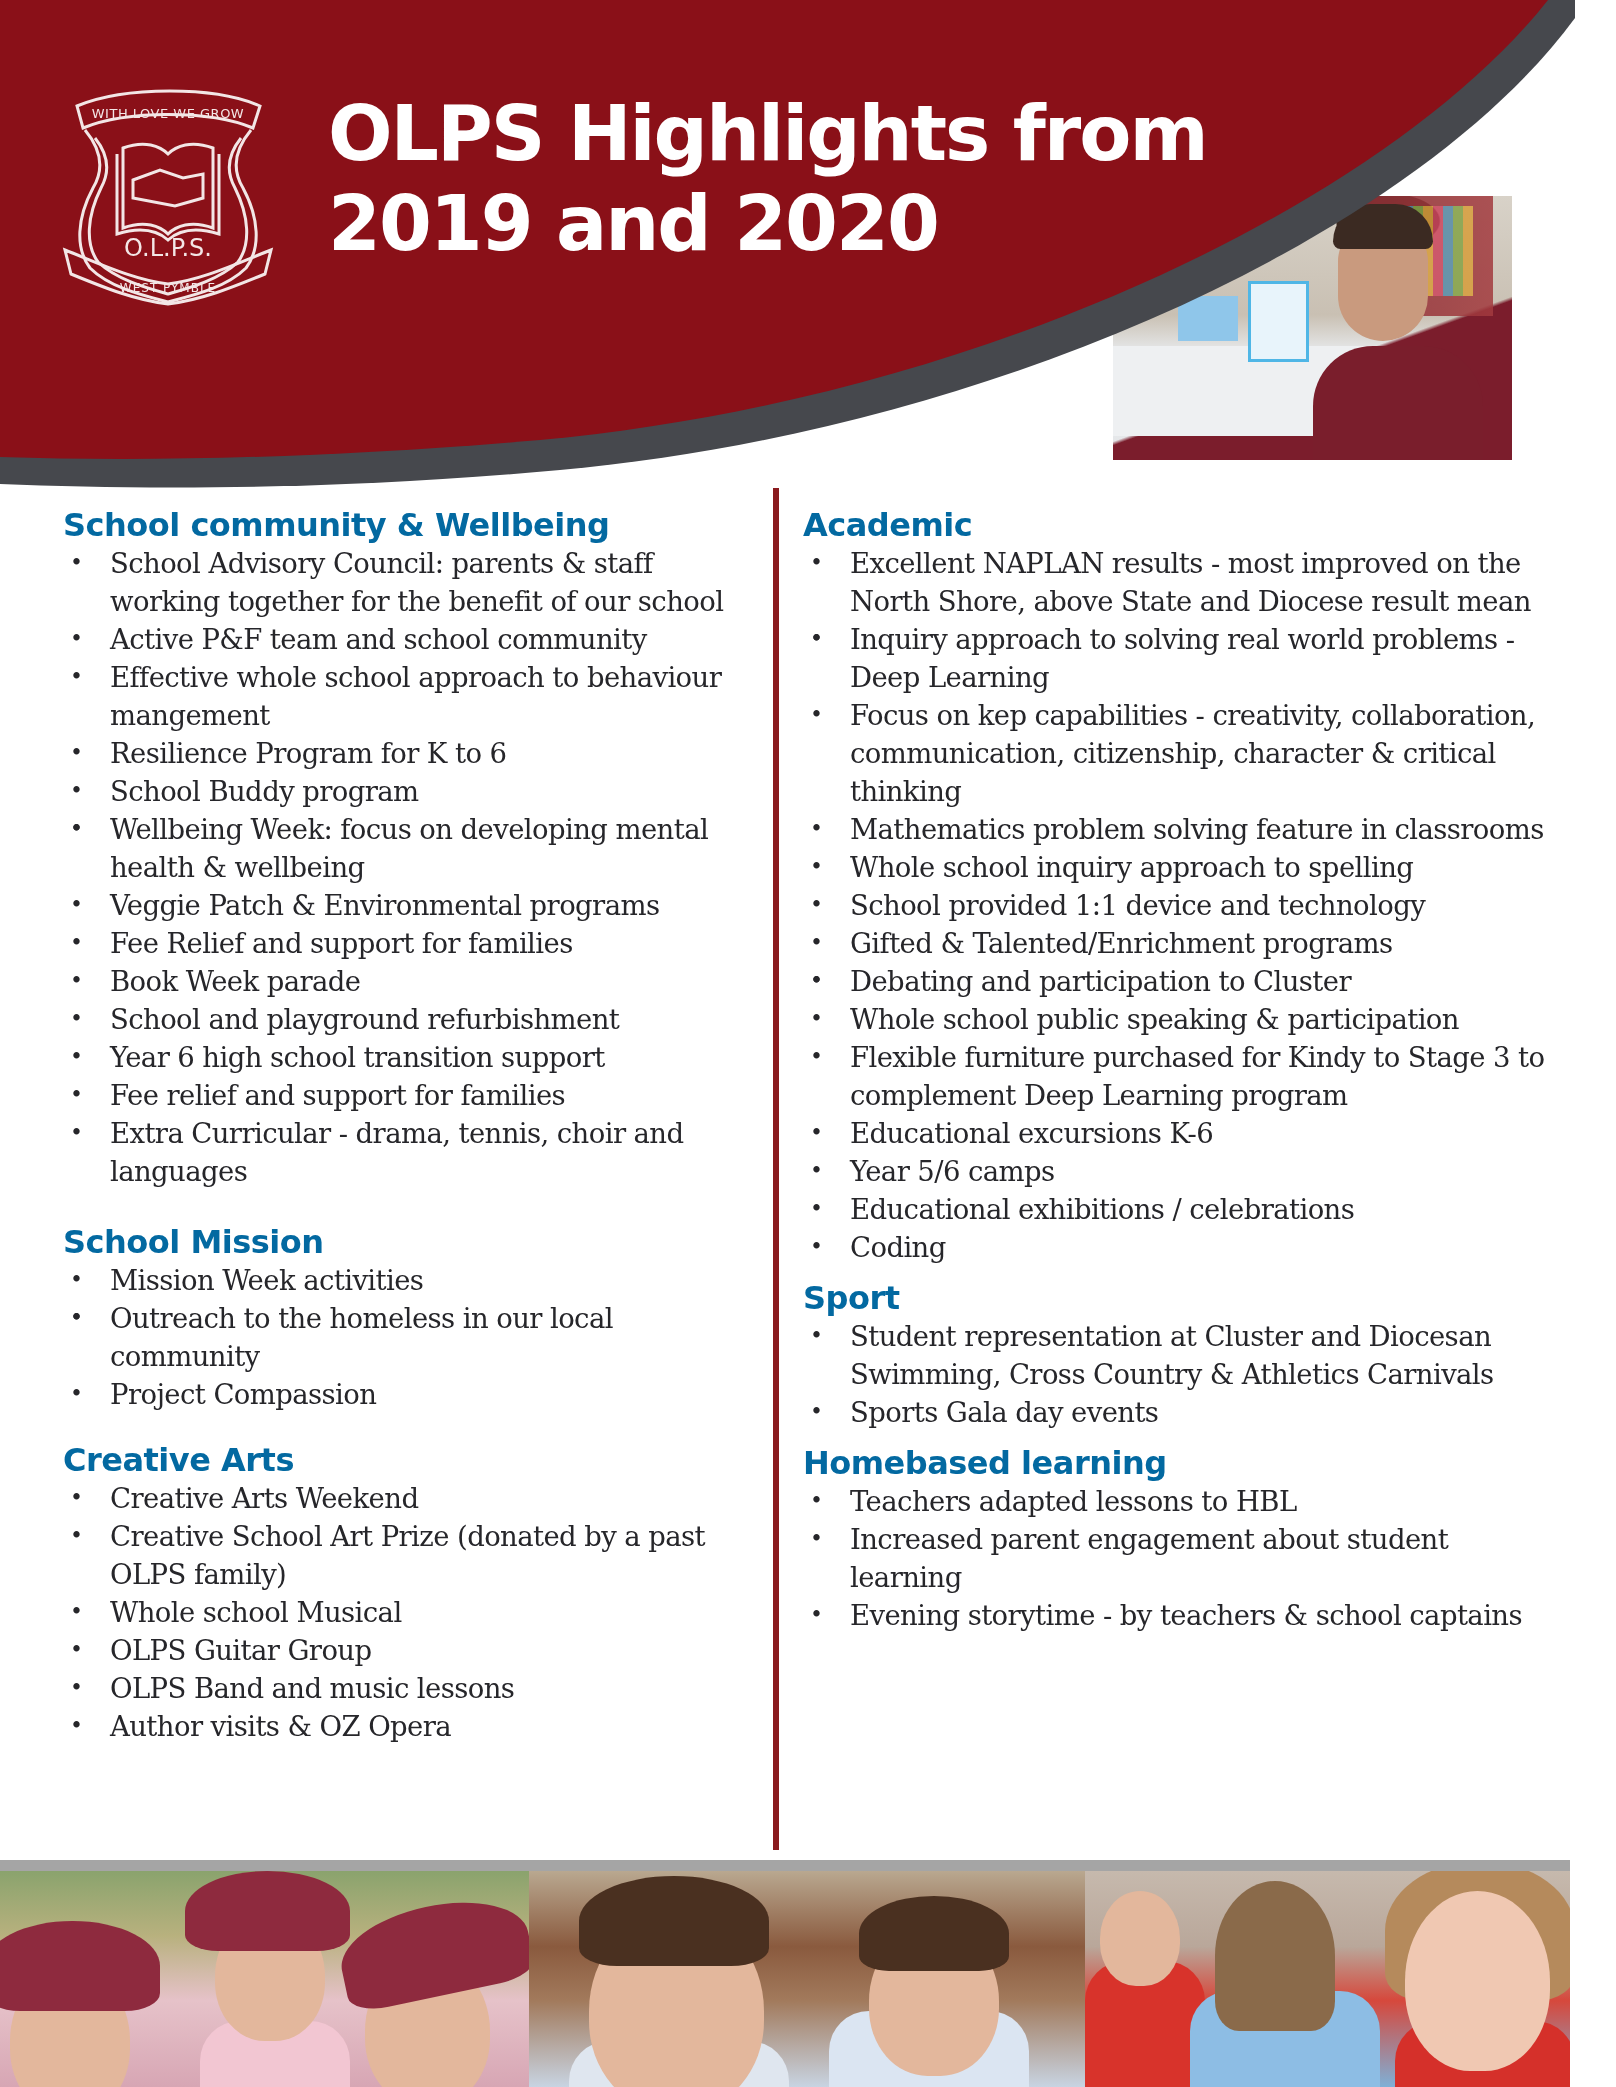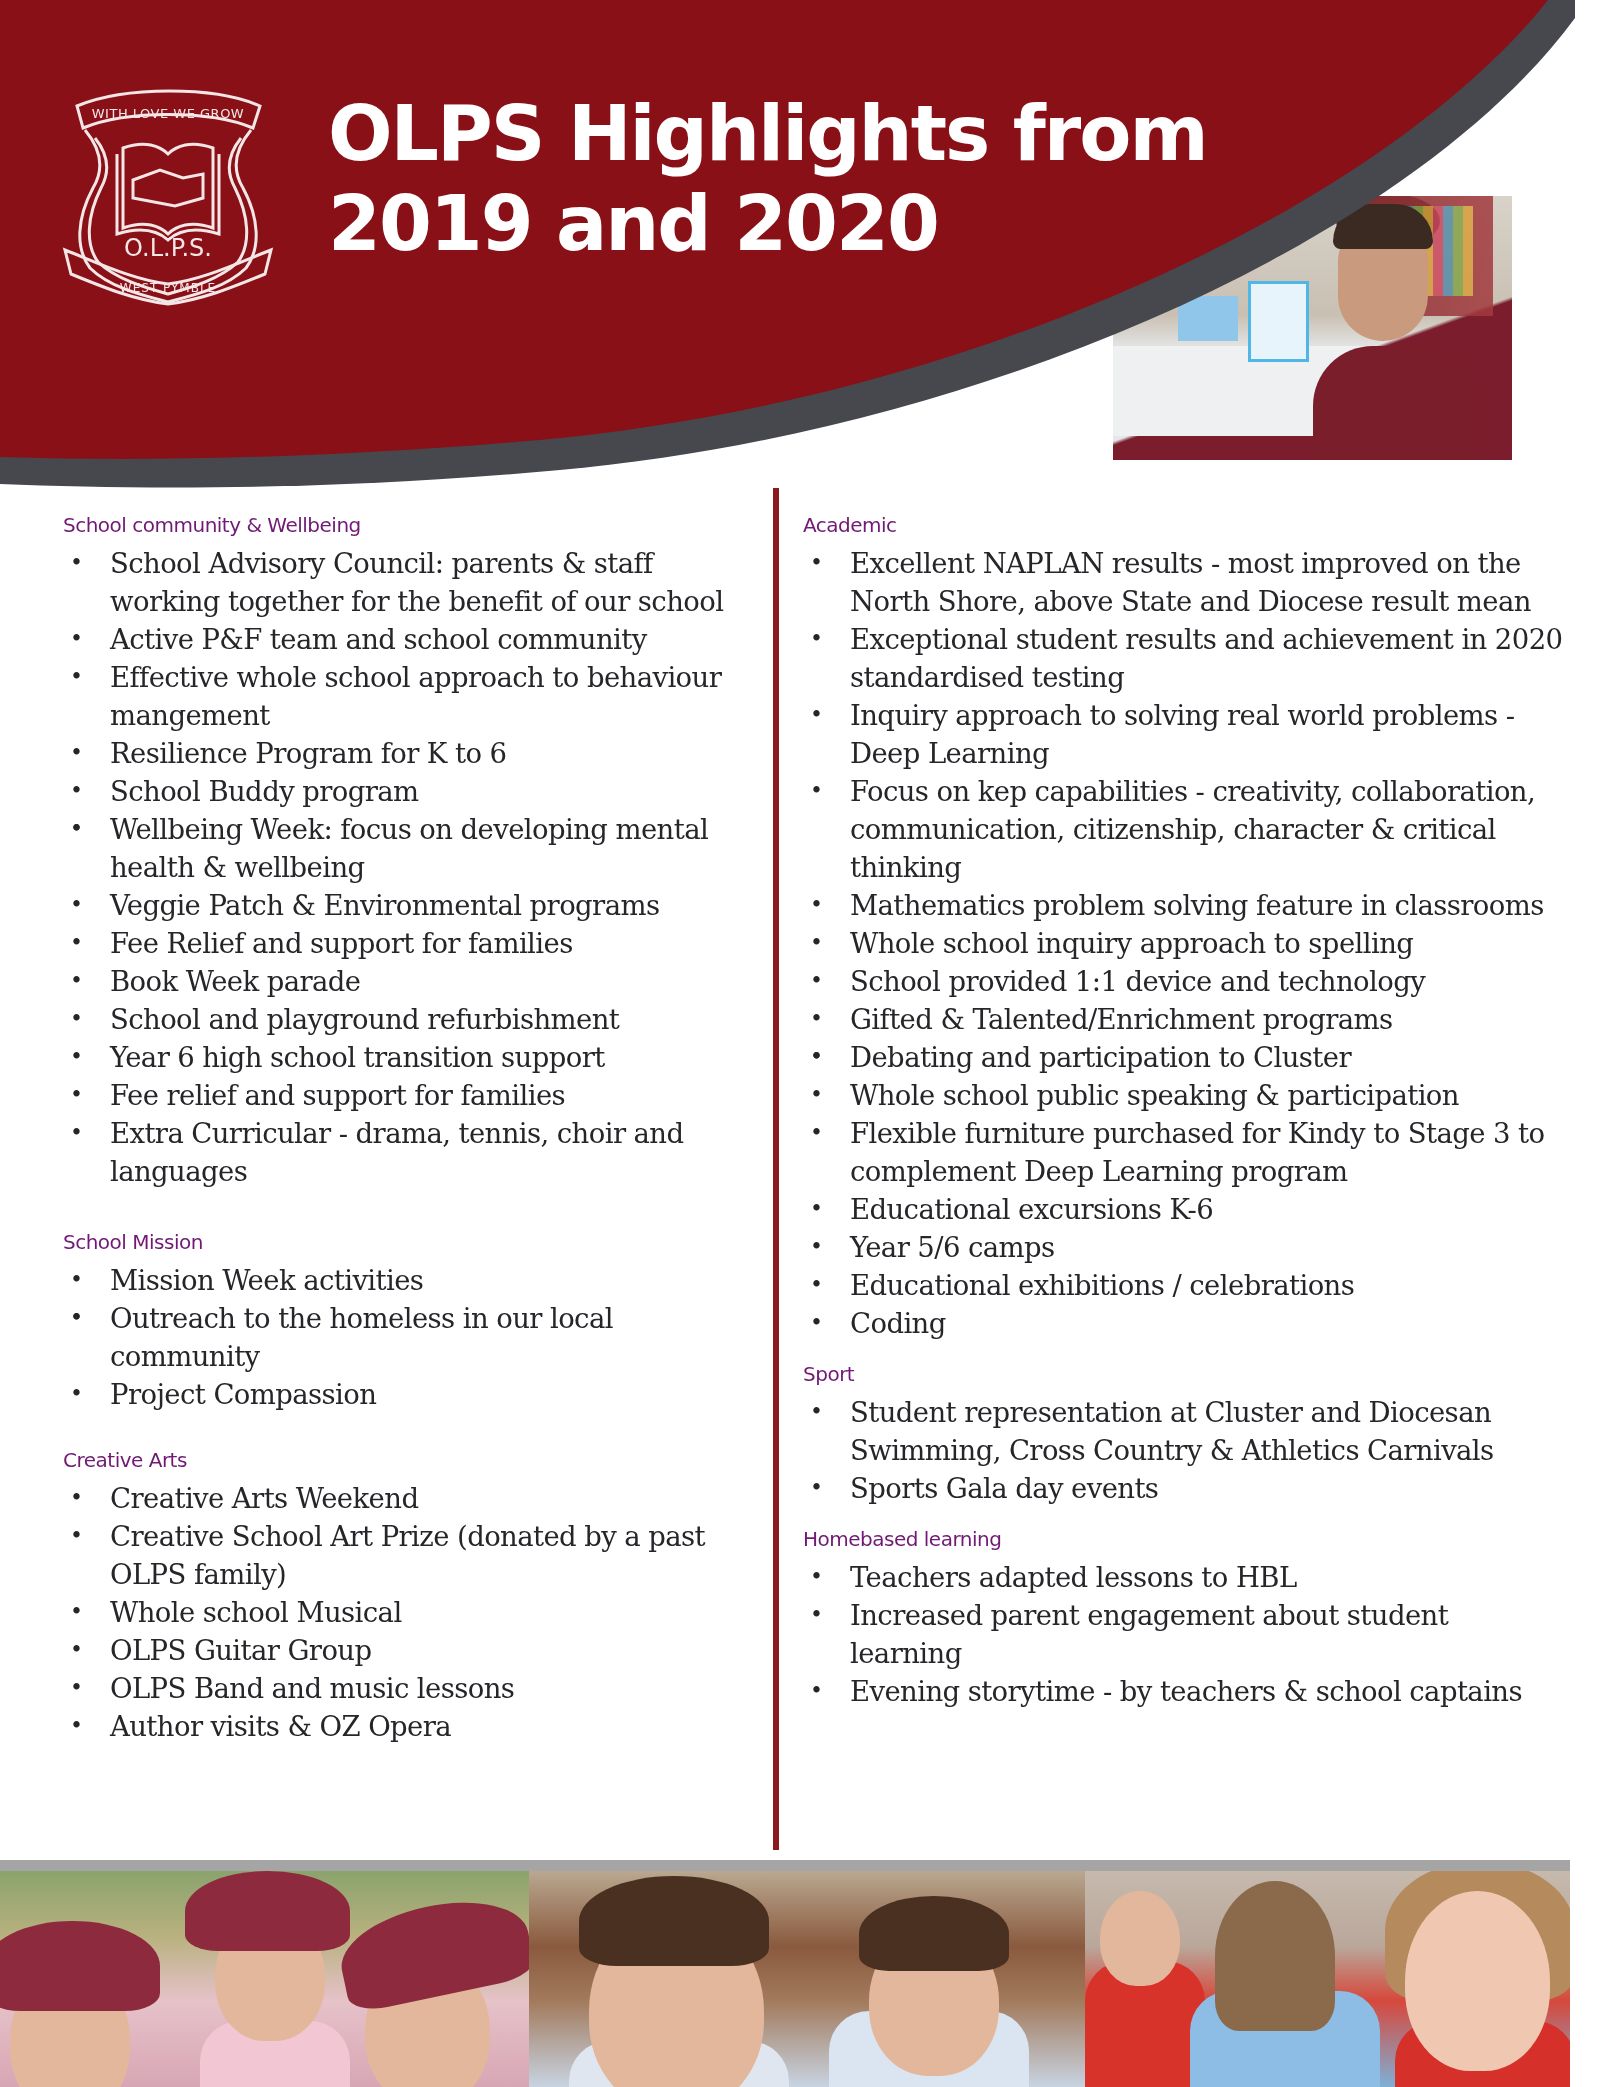--- a/index.html
+++ b/index.html
@@ -21,21 +21,21 @@
   .hero-photo .hair { position:absolute; left:220px; top:8px; width:100px; height:45px; background:#3b2a22; border-radius:50px 50px 10px 10px; }
   .hero-photo .card { position:absolute; left:135px; top:85px; width:55px; height:75px; background:#e8f4fb; border:3px solid #4fb6e6; }
   .hero-photo .pencils { position:absolute; left:65px; top:100px; width:60px; height:45px; background:#8fc6ea; }
 
   .col-divider { position:absolute; left:773px; top:488px; width:6px; height:1362px; background:#8a1a1e; }
 
   .column { position:absolute; top:506px; }
   .col-left { left:63px; width:700px; }
   .col-right { left:803px; width:760px; }
 
-  .section-heading { font-family:"DejaVu Sans", sans-serif; font-weight:normal; color:#701a75; font-size:20px; line-height:38px; margin:0; letter-spacing:-0.5px; }
+  .section-heading { font-family:"DejaVu Sans", sans-serif; font-weight:bold; color:#0369a1; font-size:32px; line-height:38px; margin:0; letter-spacing:-0.5px; }
   .bullet-list { list-style:none; margin:0; padding:0; }
   .bullet-item { position:relative; padding-left:47px; font-size:27.5px; line-height:38px; color:#26262a; letter-spacing:-0.6px; }
   .bullet-item .bullet { position:absolute; left:7px; top:0; font-size:22px; color:#26262a; }
   .gap-a { height:33px; }
   .gap-b { height:28px; }
   .gap-c { height:13px; }
 
   .footer-bar { position:absolute; left:0; top:1860px; width:1570px; height:11px; background:#a5a5a5; }
   .footer-photo { position:absolute; top:1871px; height:216px; overflow:hidden; }
   .photo-1 { left:0; width:529px; background:linear-gradient(180deg,#8aa36d 0%,#b8b17e 30%,#e6c2c9 60%,#d7a6b4 100%); }
@@ -117,21 +117,21 @@
     <li class="bullet-item"><span class="bullet">•</span><span>Author visits &amp; OZ Opera</span></li>
   </ul>
 </div>
 
 <div class="col-divider"></div>
 
 <div class="column col-right">
   <h2 class="section-heading">Academic</h2>
   <ul class="bullet-list">
     <li class="bullet-item"><span class="bullet">•</span><span>Excellent NAPLAN results - most improved on the North Shore, above State and Diocese result mean</span></li>
-    <li class="bullet-item"><span class="bullet">•</span><span>Exceptional student results and achievement in 2020 standardised testing</span></li>
+    <li class="bullet-item"><span class="bullet">•</span></li>
     <li class="bullet-item"><span class="bullet">•</span><span>Inquiry approach to solving real world problems -  Deep Learning</span></li>
     <li class="bullet-item"><span class="bullet">•</span><span>Focus on kep capabilities - creativity, collaboration, communication, citizenship, character &amp; critical thinking</span></li>
     <li class="bullet-item"><span class="bullet">•</span><span>Mathematics problem solving feature in classrooms</span></li>
     <li class="bullet-item"><span class="bullet">•</span><span>Whole school inquiry approach to spelling</span></li>
     <li class="bullet-item"><span class="bullet">•</span><span>School provided 1:1 device and technology</span></li>
     <li class="bullet-item"><span class="bullet">•</span><span>Gifted &amp; Talented/Enrichment programs</span></li>
     <li class="bullet-item"><span class="bullet">•</span></li>
     <li class="bullet-item"><span class="bullet">•</span><span>Debating and participation to Cluster</span></li>
     <li class="bullet-item"><span class="bullet">•</span><span>Whole school public speaking &amp; participation</span></li>
     <li class="bullet-item"><span class="bullet">•</span><span>Flexible furniture purchased for Kindy to Stage 3 to complement Deep Learning program</span></li>

